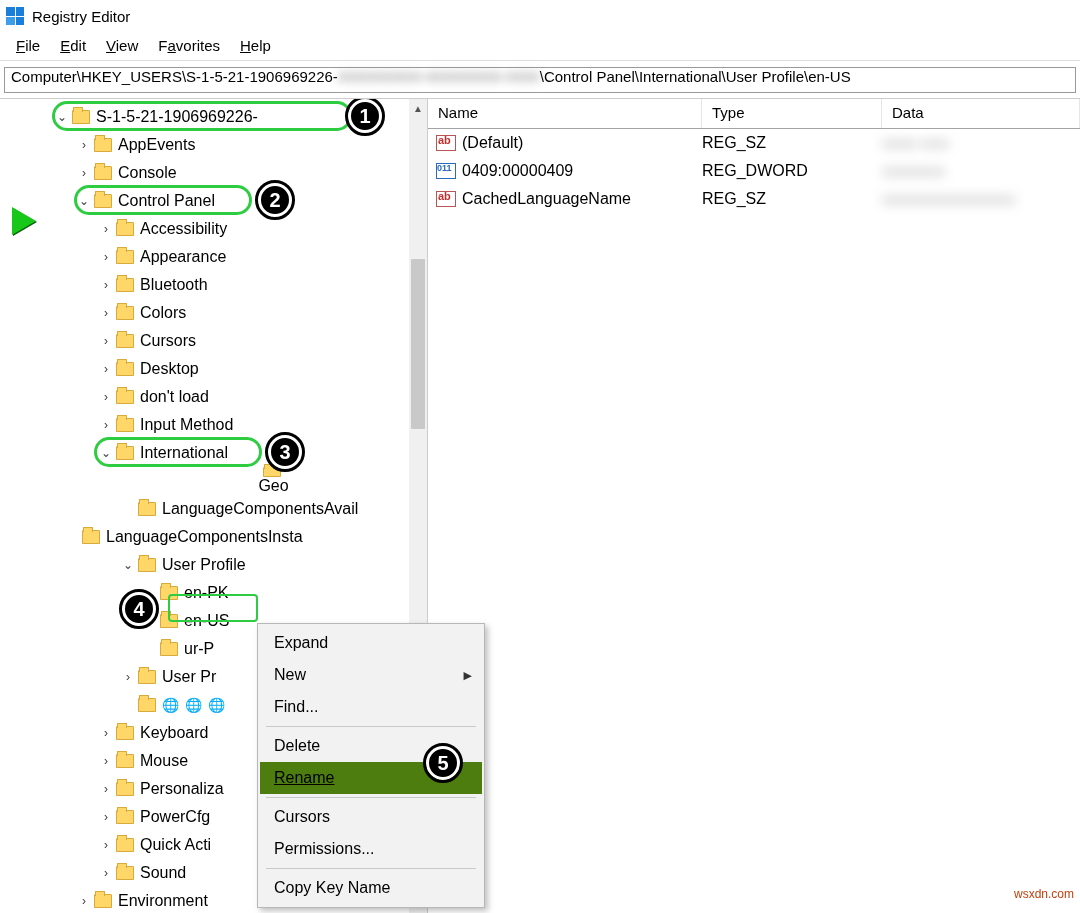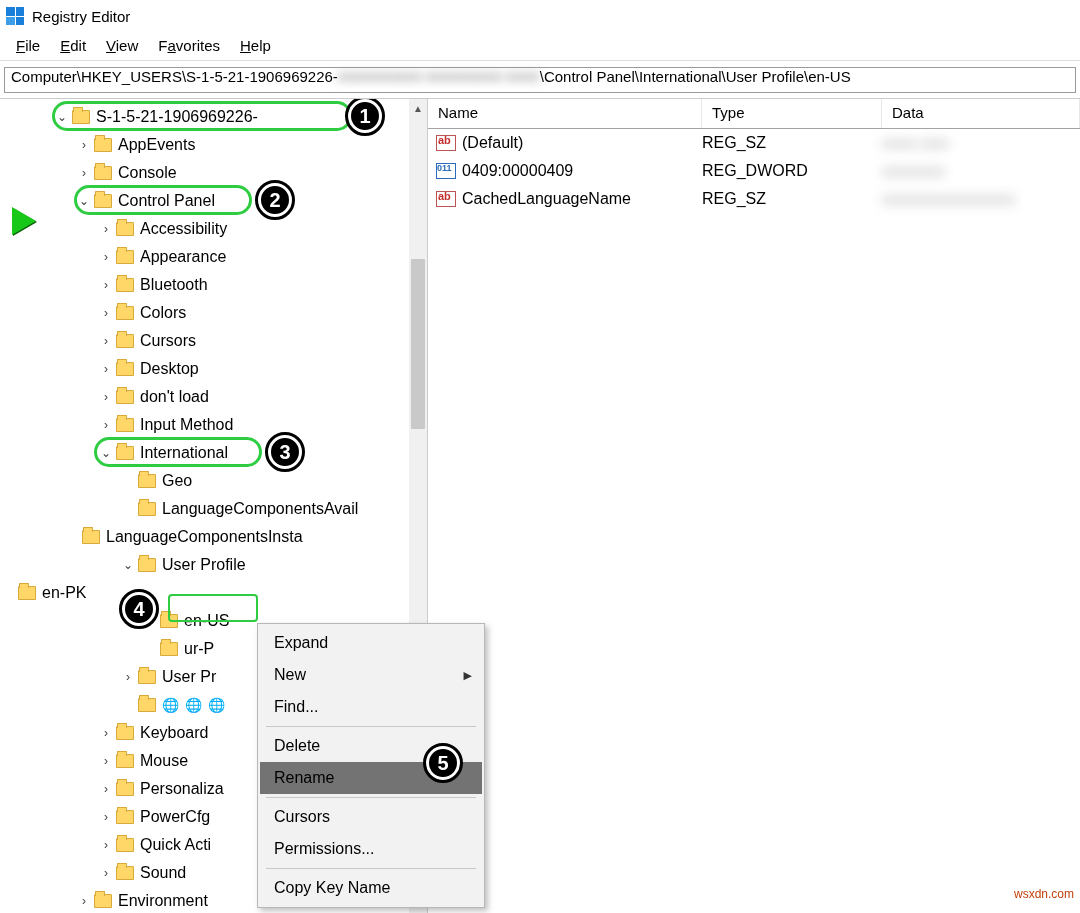--- a/index.html
+++ b/index.html
@@ -63,21 +63,21 @@
 .lrow .cdata { flex:1; filter: blur(6px); color:#999; font-size:14px;}
 
 
 .selected .folder { }
 .selected .tlabel { }
 .sel-box { position:absolute; border:2px solid #2ecc40; border-radius:4px; }
 
 
 .ctxmenu { position: absolute; left: 257px; top: 623px; width: 228px; background: #f2f2f2; border: 1px solid #b7b7b7; box-shadow: 3px 3px 6px rgba(0,0,0,.25); z-index:10; padding: 3px 2px; }
 .ctxmenu .citem { height: 32px; display:flex; align-items:center; padding: 0 14px; font-size: 16px; position:relative; }
-.ctxmenu .citem.hover { background: #737373; }
+.ctxmenu .citem.hover { background: #4d7c0f; text-decoration: underline; }
 .ctxmenu .sep { height: 1px; background: #c8c8c8; margin: 3px 6px; }
 .ctxmenu .sub:after { content:'▶'; position:absolute; right:10px; font-size:11px; color:#333; }
 
 
 .wm { position:absolute; right:6px; bottom:12px; font-size:12px; color:#c2410c; }
 </style>
 </head>
 <body>
 
 <div class="titlebar">
@@ -169,41 +169,41 @@
         <div class="trow" style="padding-left: 98px;">
           <span class="expander">›</span>
           <span class="folder"></span>
           <span class="tlabel">Input Method</span>
         </div>
         <div class="trow" style="padding-left: 98px;">
           <span class="expander">⌄</span>
           <span class="folder"></span>
           <span class="tlabel">International</span>
         </div>
-        <div class="trow" style="padding-left: 120px;">
+        <div class="trow" style="padding-left: 120px; flex-direction: column;">
           <span class="expander"></span>
           <span class="folder"></span>
           <span class="tlabel">Geo</span>
         </div>
         <div class="trow" style="padding-left: 120px;">
           <span class="expander"></span>
           <span class="folder"></span>
           <span class="tlabel">LanguageComponentsAvail</span>
         </div>
         <div class="trow" style="padding-left: 64px;">
           <span class="expander"></span>
           <span class="folder"></span>
           <span class="tlabel">LanguageComponentsInsta</span>
         </div>
         <div class="trow" style="padding-left: 120px;">
           <span class="expander">⌄</span>
           <span class="folder"></span>
           <span class="tlabel">User Profile</span>
         </div>
-        <div class="trow" style="">
+        <div class="trow" style="padding-left: 142px;">
           <span class="expander"></span>
           <span class="folder"></span>
           <span class="tlabel">en-PK</span>
         </div>
         <div class="trow selected" style="padding-left: 142px;">
           <span class="expander"></span>
           <span class="folder"></span>
           <span class="tlabel">en-US</span>
         </div>
         <div class="trow" style="padding-left: 142px;">

